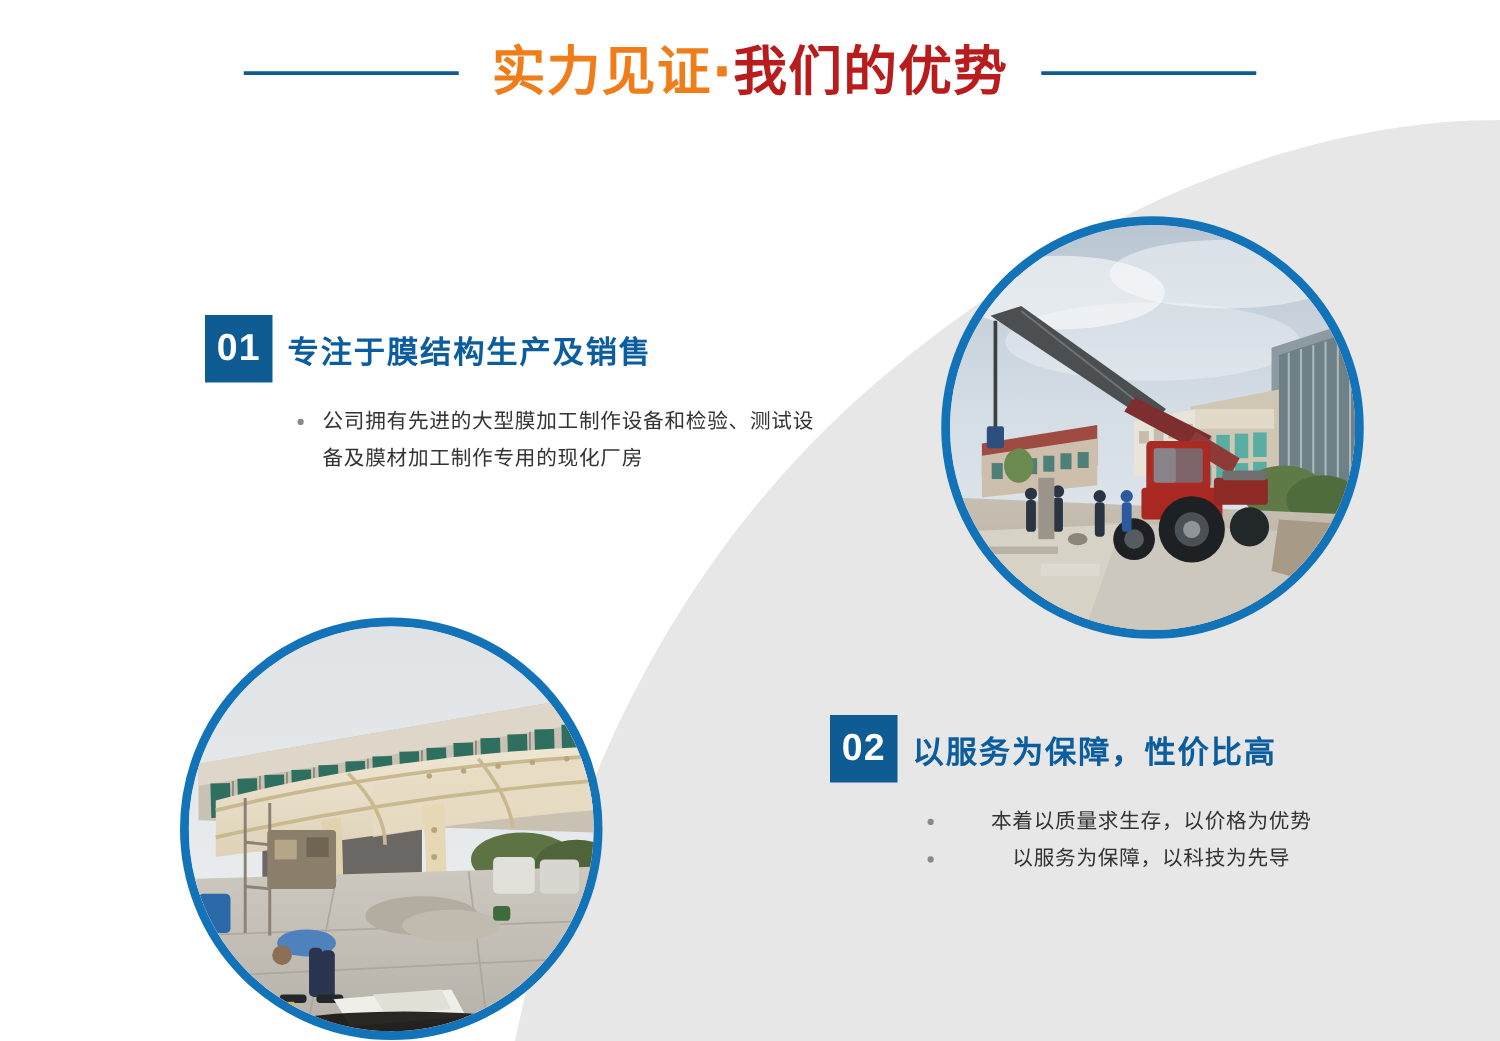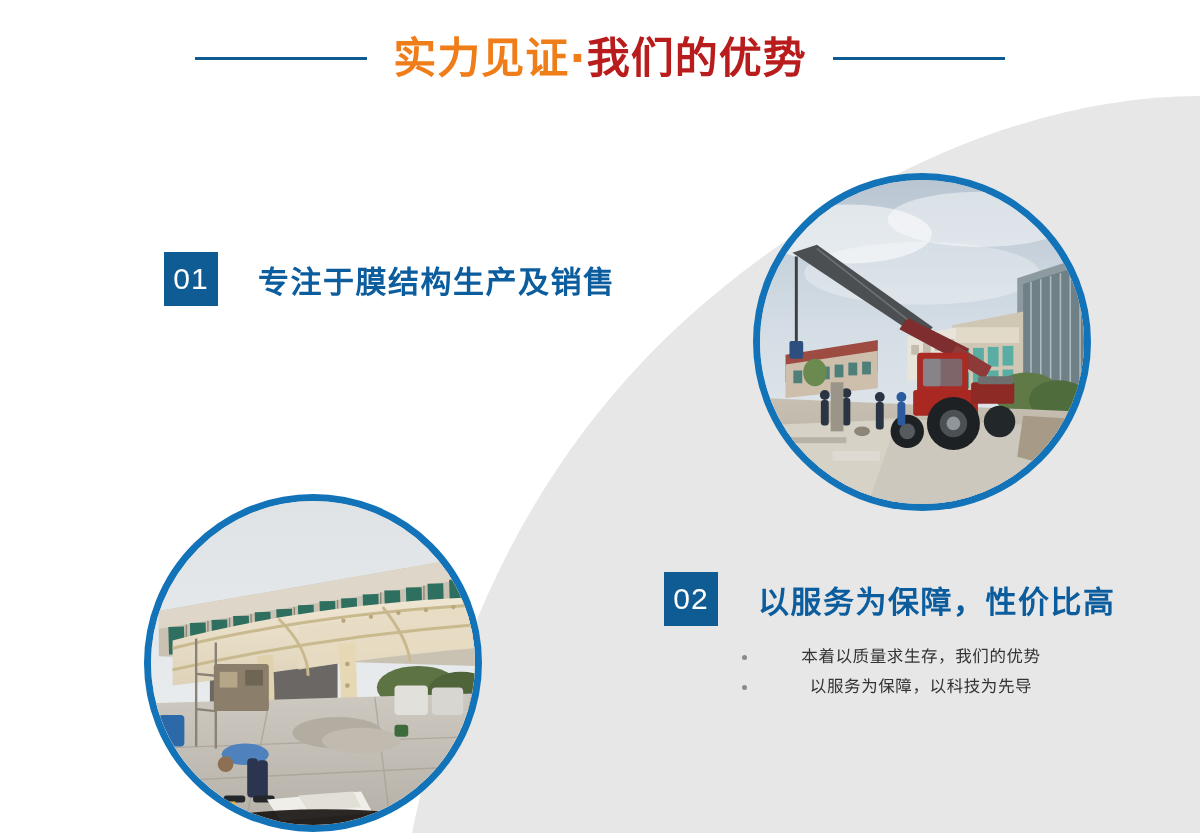--- a/index.html
+++ b/index.html
@@ -69,31 +69,31 @@
   .feature-head {
     display: flex;
     align-items: center;
   }
   .badge {
     width: 54px;
     height: 54px;
     background: #0f5c94;
     color: #ffffff;
     font-size: 30px;
-    font-weight: normal;
+    font-weight: bold;
     display: flex;
     align-items: center;
     justify-content: center;
     letter-spacing: 1px;
     flex: 0 0 auto;
     font-family: "Liberation Sans", "DejaVu Sans", sans-serif;
   }
   .feature-title {
-    margin-left: 40px;
-    font-size: 31px;
+    margin-left: 12px;
+    font-size: 25px;
     font-weight: bold;
     color: #0c5d9e;
     letter-spacing: 1.5px;
     white-space: nowrap;
   }
   .bullets {
     list-style: none;
     margin: 0;
     padding: 0;
   }
@@ -179,30 +179,31 @@
     </div>
     <div class="rule right"></div>
   </div>
 
   <div class="feature" id="feature-01">
     <div class="feature-head">
       <div class="badge">01</div>
       <div class="feature-title">专注于膜结构生产及销售</div>
     </div>
     <ul class="bullets">
+      <li>公司拥有先进的大型膜加工制作设备和检验、测试设备及膜材加工制作专用的现化厂房</li>
     </ul>
   </div>
 
   <div class="feature" id="feature-02">
     <div class="feature-head">
       <div class="badge">02</div>
       <div class="feature-title">以服务为保障，性价比高</div>
     </div>
     <ul class="bullets">
-      <li>本着以质量求生存，我们的优势</li>
+      <li>本着以质量求生存，以价格为优势</li>
       <li>以服务为保障，以科技为先导</li>
     </ul>
   </div>
 
   <div class="photo-circle" id="photo-crane">
     <svg class="photo-svg" viewBox="0 0 330 330" preserveAspectRatio="xMidYMid slice" aria-hidden="true">
       <defs>
         <linearGradient id="skyA" x1="0" y1="0" x2="0" y2="1">
           <stop offset="0%" stop-color="#b9c6d2"></stop>
           <stop offset="45%" stop-color="#d4dde5"></stop>

